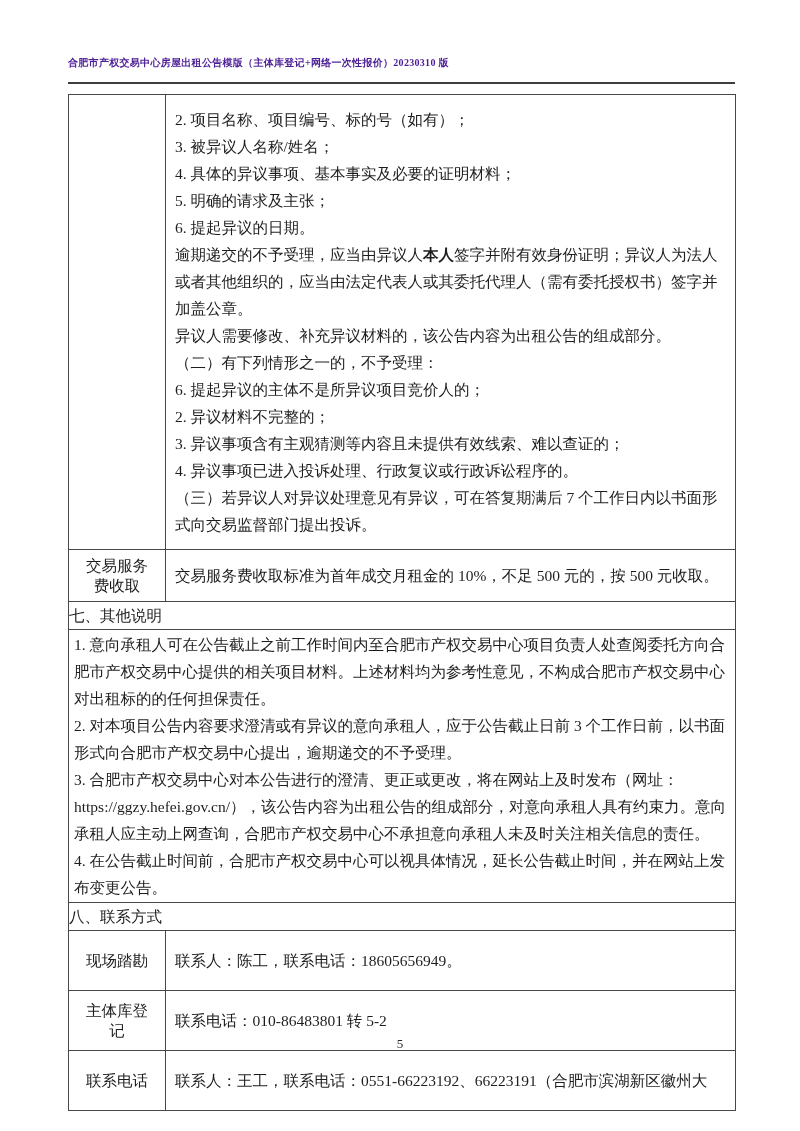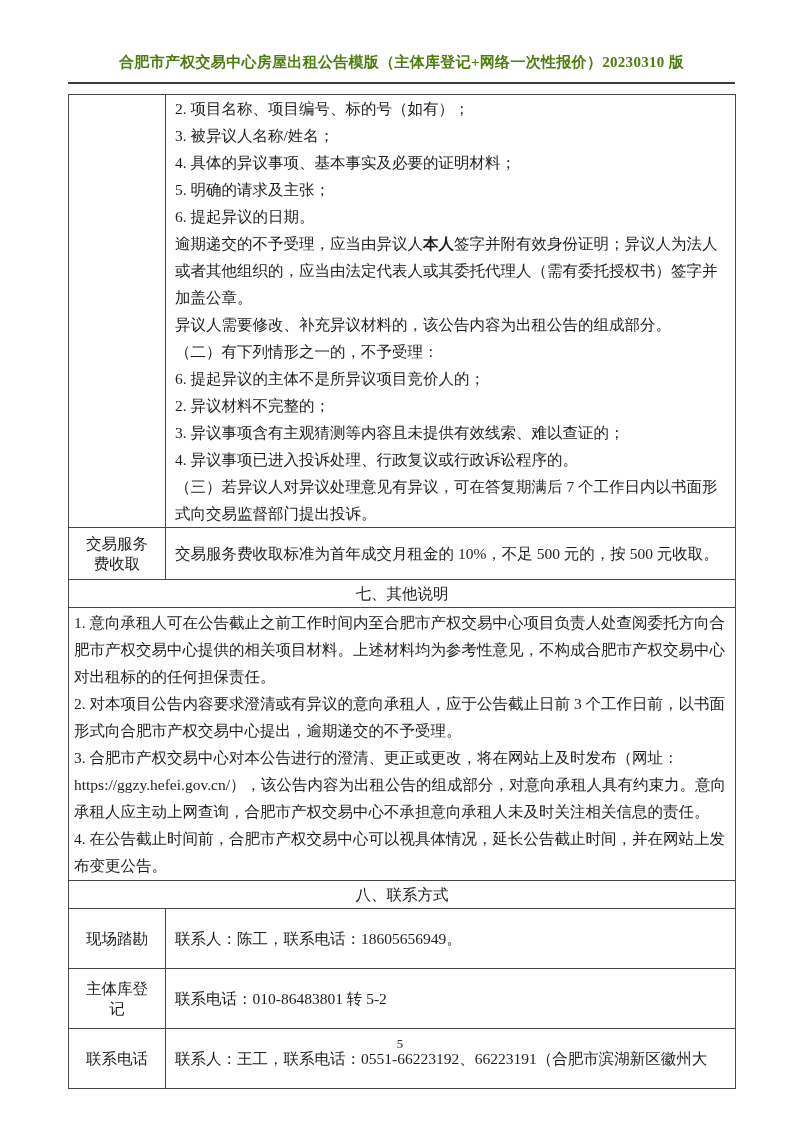--- a/index.html
+++ b/index.html
@@ -15,52 +15,50 @@
     background: #ffffff;
     overflow: hidden;
   }
   .doc-header {
     position: absolute;
     left: 68px; top: 53px; width: 667px;
     border-bottom: 2px solid #3d3d3d;
     padding-bottom: 10px;
   }
   .doc-title {
-    color: #4d7c0f;
+    color: #4c1d95;
     font-weight: bold;
-    font-size: 15px;
+    font-size: 10px;
     line-height: 19px;
     letter-spacing: 0.3px;
     white-space: nowrap;
-    text-align: center;
   }
   table.doc-table {
     position: absolute;
     left: 68px; top: 94px; width: 667px;
     border-collapse: collapse;
     table-layout: fixed;
   }
   .doc-table td {
     border: 1px solid #474747;
     font-size: 15.5px;
     vertical-align: middle;
   }
   td.lbl {
     width: 97px;
     text-align: center;
     line-height: 20px;
     padding: 2px 10px;
   }
   td.ct {
-    padding: 0 9px;
+    padding: 11px 9px;
     line-height: 27px;
   }
   td.ct-top { vertical-align: top; }
   td.sec {
-    text-align: center;
     height: 28px;
     line-height: 27px;
     padding: 0;
   }
   td.notes {
     padding: 1px 5px;
     line-height: 27px;
     vertical-align: top;
   }
   td.contact-ct {

